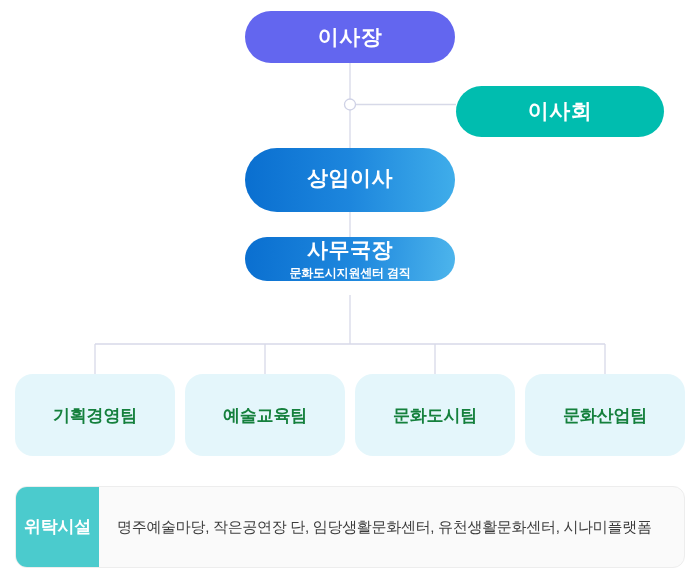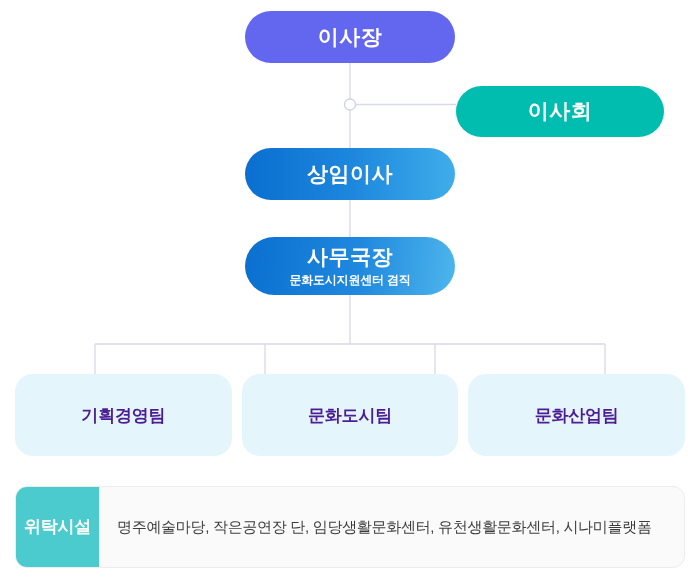--- a/index.html
+++ b/index.html
@@ -70,29 +70,30 @@
     top: 86px;
     width: 208px;
     height: 51px;
     background: #00bdaf;
   }
   
   #node-standing {
     left: 245px;
     top: 148px;
     width: 210px;
-    height: 52px;
+    height: 64px;
     background: linear-gradient(90deg, #0a6fd0 0%, #1d86dd 50%, #3fadea 100%);
+    font-family: Liberation Mono, monospace;
   }
   
   #node-secretary {
     left: 245px;
     top: 237px;
     width: 210px;
-    height: 58px;
+    height: 44px;
     background: linear-gradient(95deg, #0a6fd0 0%, #2089de 55%, #4db5ec 100%);
   }
 
   
   .team-row {
     position: absolute;
     left: 15px;
     top: 374px;
     width: 670px;
     height: 82px;
@@ -100,21 +101,21 @@
     gap: 10px;
   }
   .team-box {
     flex: 1 1 0;
     box-sizing: border-box;
     background: #e4f6fb;
     border-radius: 18px;
     display: flex;
     align-items: center;
     justify-content: center;
-    color: #4c1d95;
+    color: #15803d;
     font-size: 17px;
     font-weight: 700;
     letter-spacing: -0.2px;
   }
 
   
   #facility-row {
     position: absolute;
     left: 15px;
     top: 486px;
@@ -192,20 +193,23 @@
   <div class="node" id="node-secretary">
     <span class="node-title">사무국장</span>
     <span class="node-sub">문화도시지원센터 겸직</span>
   </div>
 
   <div class="team-row">
     <div class="team-box">
       <span>기획경영팀</span>
     </div>
     <div class="team-box">
+      <span>예술교육팀</span>
+    </div>
+    <div class="team-box">
       <span>문화도시팀</span>
     </div>
     <div class="team-box">
       <span>문화산업팀</span>
     </div>
   </div>
 
   <div id="facility-row">
     <div id="facility-label">
       <span>위탁</span>

